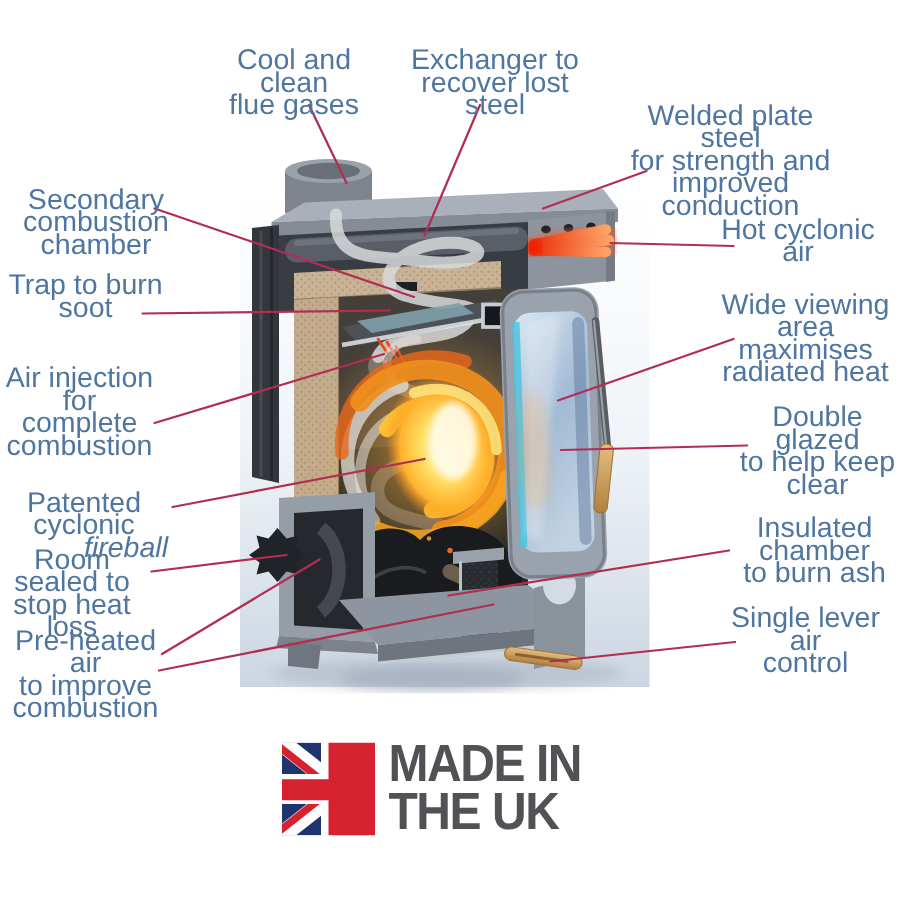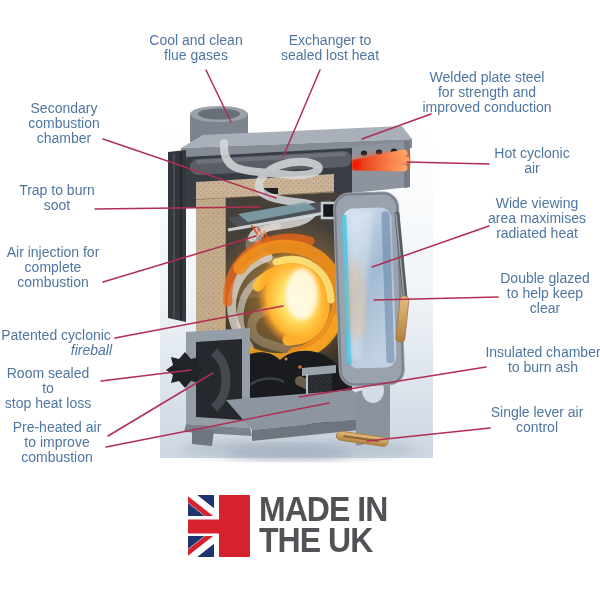--- a/index.html
+++ b/index.html
@@ -4,21 +4,21 @@
 <style>
   html,body{margin:0;padding:0;background:#ffffff;}
   .stage{
     position:relative;width:600px;height:600px;overflow:hidden;background:#ffffff;
     font-family:"Liberation Sans", sans-serif;
   }
   .art{position:absolute;left:0;top:0;}
   .label{
     position:absolute;
     color:var(--label-color,#4f76a0);
-    font-size:14px;line-height:15px;font-weight:400;
+    font-size:19px;line-height:15px;font-weight:400;
     text-align:center;white-space:pre-line;
     pointer-events:none;
   }
   .label .em{font-style:italic;display:block;text-align:right;}
   .badge{position:absolute;left:188px;top:495px;display:flex;align-items:center;}
   .badge-flag{width:62px;height:62px;display:block;}
   .badge-text{
     margin-left:9px;margin-top:-6px;
     color:var(--badge-color,#515255);
     font-size:33px;line-height:30px;font-weight:700;letter-spacing:-1px;
@@ -252,27 +252,27 @@
       <line class="leader" x1="489" y1="226" x2="372" y2="267"></line>
       <line class="leader" x1="498" y1="297" x2="374" y2="300"></line>
       <line class="leader" x1="486" y1="367" x2="299" y2="397"></line>
       <line class="leader" x1="490" y1="428" x2="367" y2="441"></line>
     </g>
   </svg>
 
   <div class="label" style="left:136px;top:33px;width:120px">Cool and clean
 flue gases</div>
   <div class="label" style="left:265px;top:33px;width:130px">Exchanger to
-sealed lost heat</div>
+recover lost steel</div>
   <div class="label" style="left:412px;top:70px;width:150px">Welded plate steel
 for strength and
 improved conduction</div>
   <div class="label" style="left:477px;top:146px;width:110px">Hot cyclonic
 air</div>
-  <div class="label" style="left:9px;top:101px;width:110px">Secondary
+  <div class="label" style="left:9px;top:126px;width:110px">Secondary
 combustion
 chamber</div>
   <div class="label" style="left:2px;top:183px;width:110px">Trap to burn
 soot</div>
   <div class="label" style="left:0px;top:245px;width:106px">Air injection for
 complete
 combustion</div>
   <div class="label" style="left:0px;top:313px;width:112px">
     <span>Patented cyclonic</span>
     <span class="em">fireball</span>

